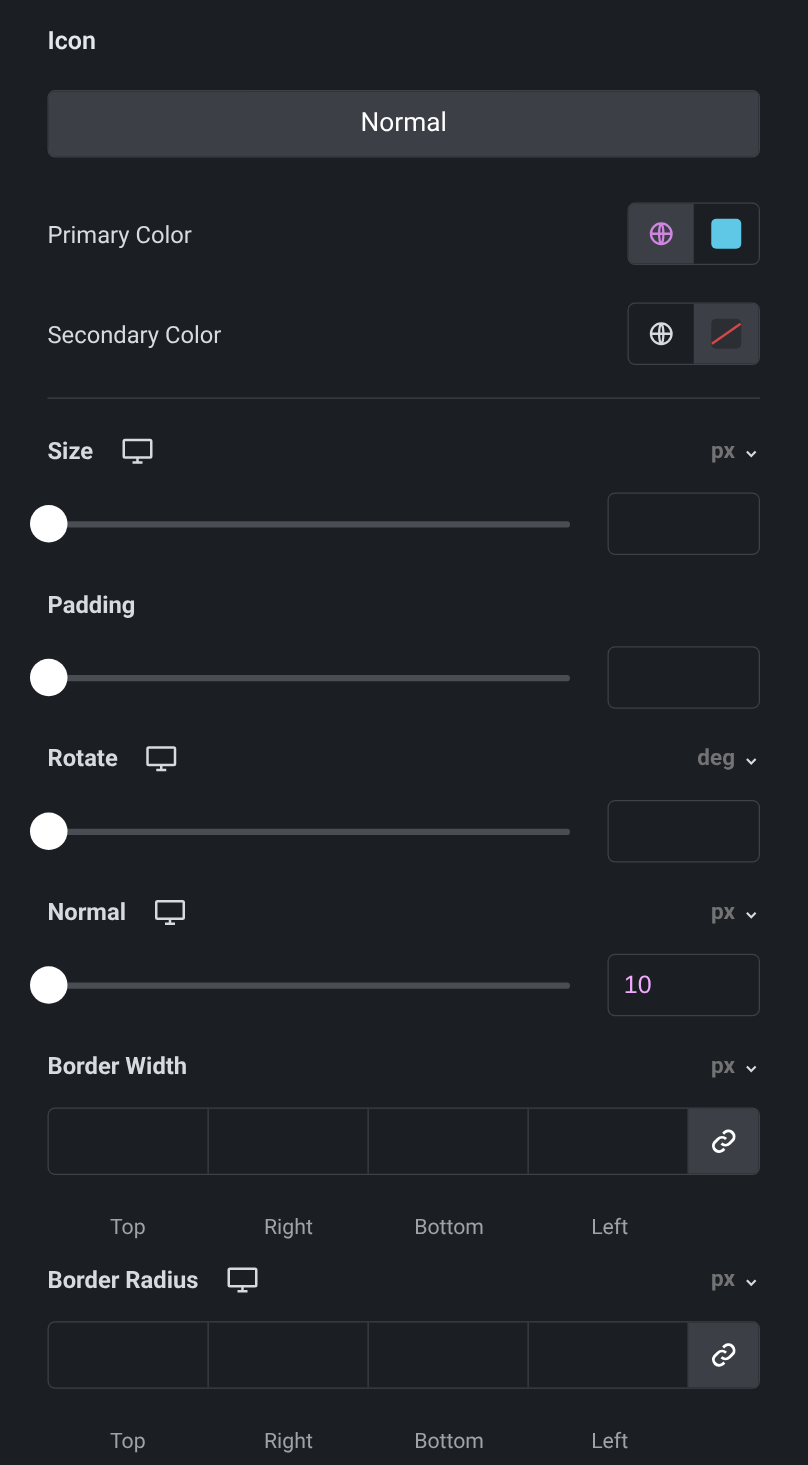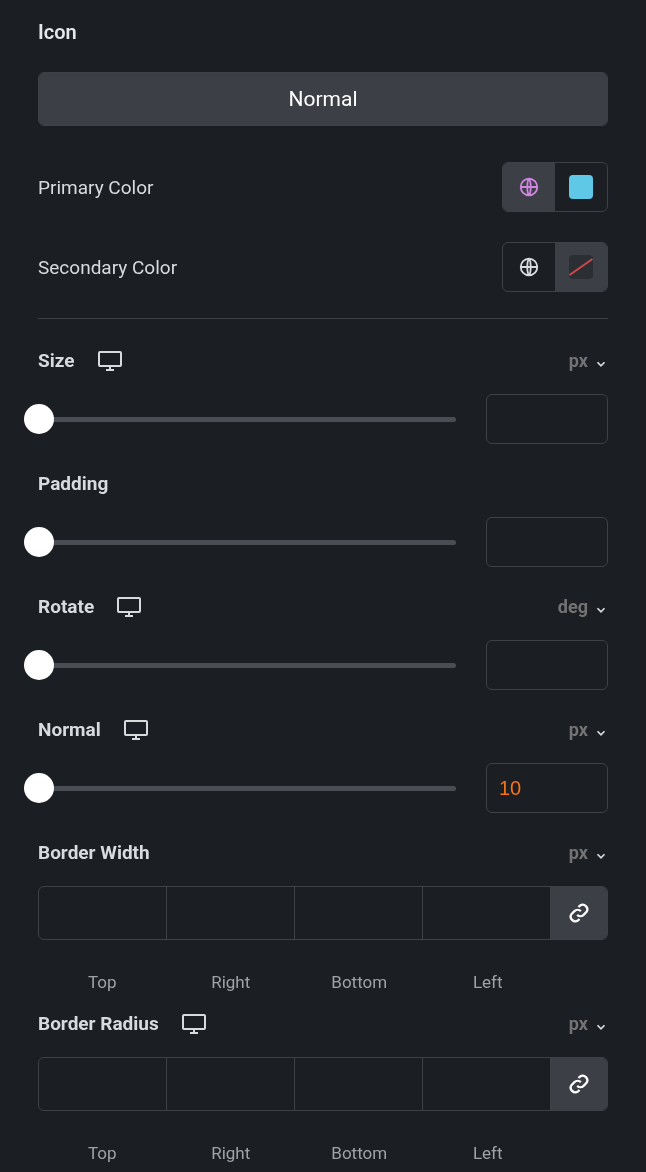--- a/index.html
+++ b/index.html
@@ -143,21 +143,21 @@
     height: 30px;
     background: #ffffff;
     border-radius: 50%;
   }
   .num-input {
     width: 122px;
     height: 50px;
     border: 1px solid #3e4247;
     border-radius: 6px;
     background: transparent;
-    color: #f97316;
+    color: #f0abfc;
     font-size: 20px;
     padding: 16px 12px;
     outline: none;
   }
   .box-inputs {
     display: flex;
     border: 1px solid #3e4247;
     border-radius: 6px;
     overflow: hidden;
     height: 54px;

